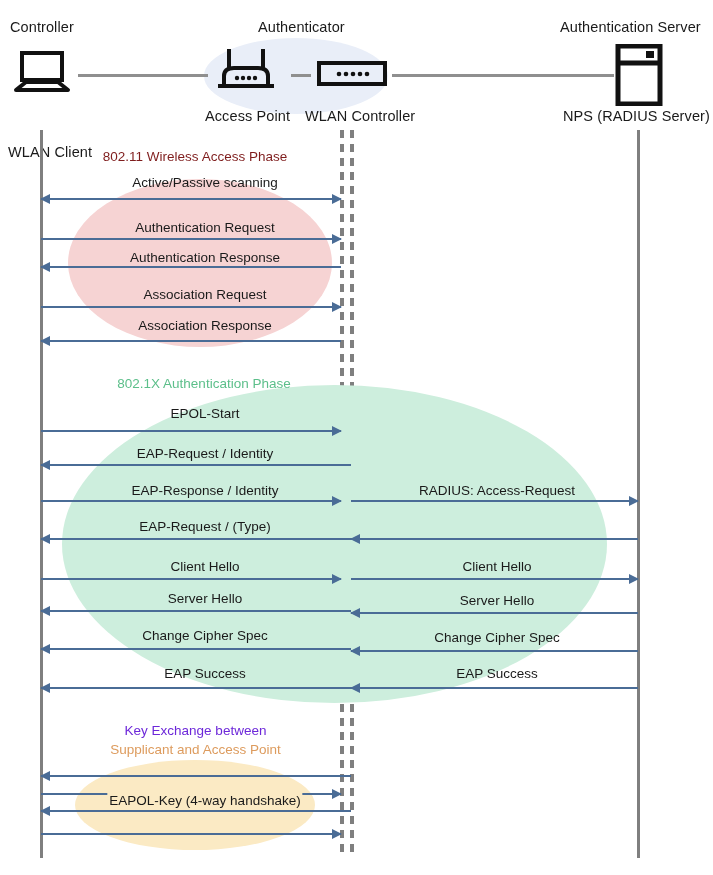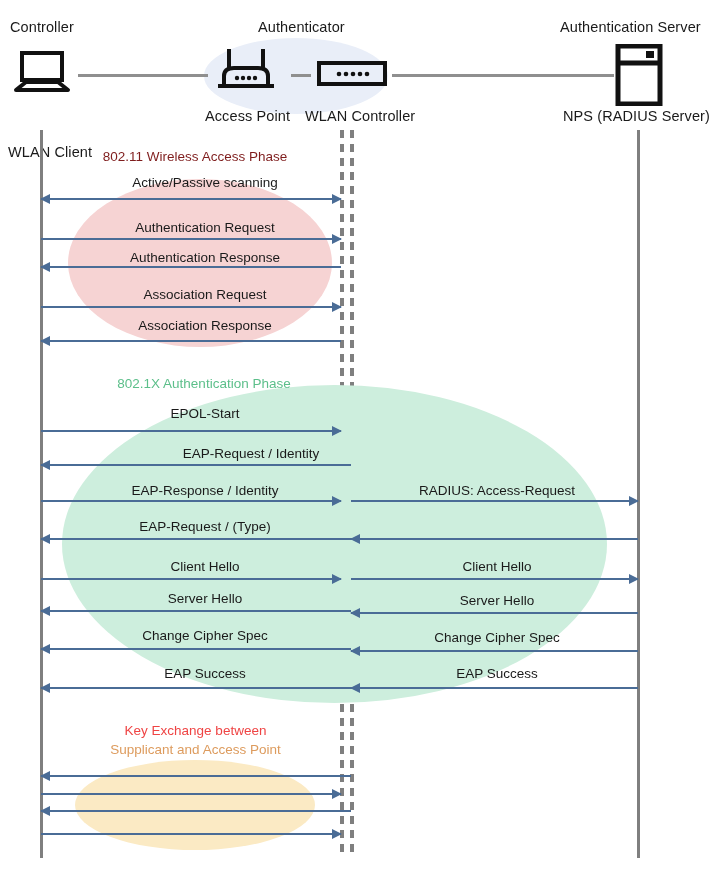--- a/index.html
+++ b/index.html
@@ -200,21 +200,21 @@
   <div class="msg" style="left:41px; top:430px; width:300px;">
     <div class="line"></div>
       <div class="head right"></div>
   </div>
   <div class="msg-label" style="left:205px; top:406px;">EPOL-Start</div>
 
   <div class="msg" style="left:41px; top:464px; width:310px;">
     <div class="line"></div>
       <div class="head left"></div>
   </div>
-  <div class="msg-label" style="left:205px; top:446px;margin-left:46px;">EAP-Request / Identity</div>
+  <div class="msg-label" style="left:205px; top:446px;">EAP-Request / Identity</div>
 
   <div class="msg" style="left:41px; top:500px; width:300px;">
     <div class="line"></div>
       <div class="head right"></div>
   </div>
   <div class="msg-label" style="left:205px; top:483px;">EAP-Response / Identity</div>
 
   <div class="msg" style="left:351px; top:500px; width:287px;">
     <div class="line"></div>
       <div class="head right"></div>
@@ -275,36 +275,37 @@
   <div class="msg-label" style="left:205px; top:666px;">EAP Success</div>
 
   <div class="msg" style="left:351px; top:687px; width:287px;">
     <div class="line"></div>
       <div class="head left"></div>
   </div>
   <div class="msg-label" style="left:497px; top:666px;">EAP Success</div>
 
   <div class="blob blob-orange" style="left:75px; top:760px; width:240px; height:90px;"></div>
 
-  <div class="phase-label" style="left:98px; top:721px; width:195px; color:#ef4444;">Key Exchange between</div>
+  <div class="phase-label" style="left:98px; top:721px; width:195px; color:#6d28d9;">Key Exchange between</div>
   <div class="phase-label" style="left:98px; top:740px; width:195px; color:#dd9b5d;">Supplicant and Access Point</div>
 
   <div class="msg" style="left:41px; top:775px; width:310px;">
     <div class="line"></div>
       <div class="head left"></div>
   </div>
 
   <div class="msg" style="left:41px; top:793px; width:300px;">
     <div class="line"></div>
       <div class="head right"></div>
   </div>
 
   <div class="msg" style="left:41px; top:810px; width:310px;">
     <div class="line"></div>
       <div class="head left"></div>
   </div>
+  <div class="msg-label" style="left:205px; top:793px; background:#fbeac4; padding:0 2px;">EAPOL-Key (4-way handshake)</div>
 
   <div class="msg" style="left:41px; top:833px; width:300px;">
     <div class="line"></div>
       <div class="head right"></div>
   </div>
 
 </div>
 
 </body></html>

